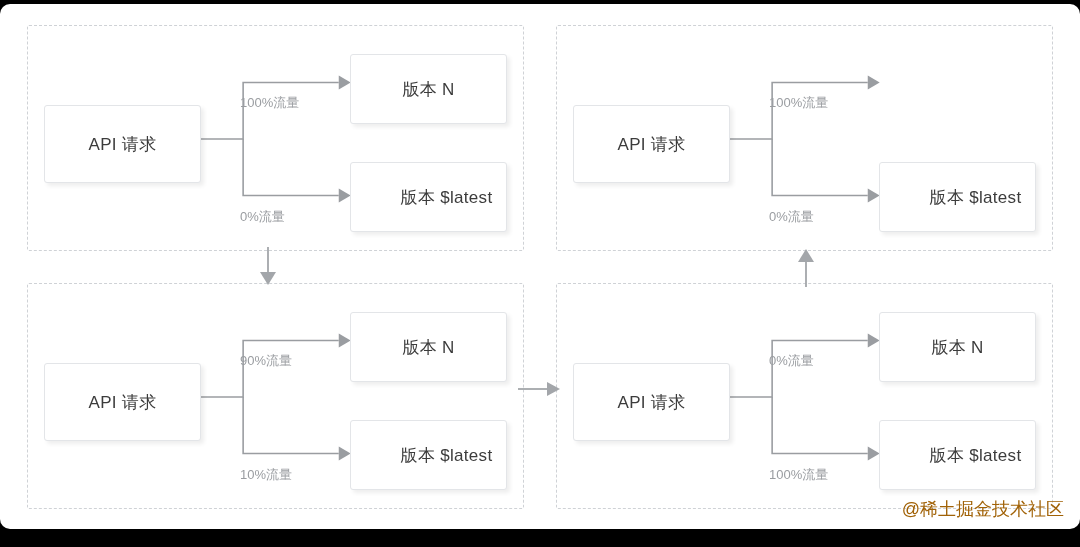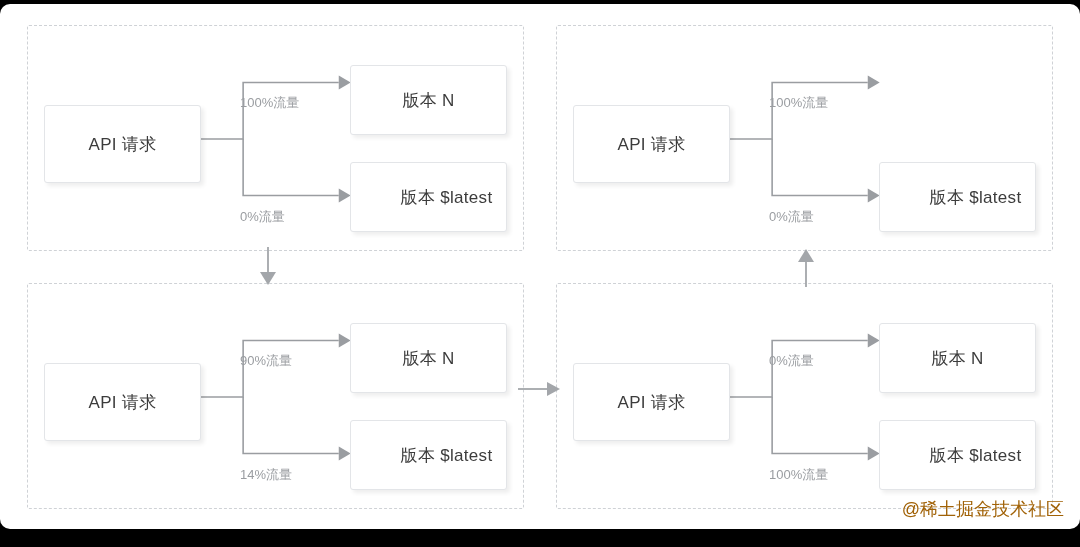--- a/index.html
+++ b/index.html
@@ -48,21 +48,21 @@
     box-shadow: 3px 3px 4px rgba(0,0,0,0.07);
     display: flex;
     align-items: center;
     justify-content: center;
     color: #3c3c3c;
     font-size: 17px;
     letter-spacing: 0.3px;
     white-space: nowrap;
   }
   .node.src  { left: 16px;  top: 79px; width: 157px; height: 78px; }
-  .node.tgt0 { left: 322px; top: 39px; width: 157px; height: 70px; }
+  .node.tgt0 { left: 322px; top: 28px; width: 157px; height: 70px; }
   .node.tgt1 { left: 322px; top: 136px; width: 157px; height: 70px; padding-left: 36px; }
 
   
   .wires {
     position: absolute;
     left: 0; top: 0;
     width: 100%; height: 100%;
     overflow: visible;
     pointer-events: none;
   }
@@ -132,21 +132,21 @@
 
   <div class="panel" id="panel-2">
     <svg class="wires" viewBox="0 0 497 226" preserveAspectRatio="none">
       <path d="M173 114 H216 V57 H312" fill="none" stroke="#9a9da1" stroke-width="1.6"></path>
       <path d="M216 114 V171 H312" fill="none" stroke="#9a9da1" stroke-width="1.6"></path>
       <polygon points="312,50 324,57 312,64" fill="#9a9da1"></polygon>
       <polygon points="312,164 324,171 312,178" fill="#9a9da1"></polygon>
     </svg>
     <div class="node src">API 请求</div>
     <div class="wlabel up">90%流量</div>
-    <div class="wlabel down">14%流量</div>
+    <div class="wlabel down">10%流量</div>
     <div class="node tgt0">版本 N</div>
     <div class="node tgt1">版本 $latest</div>
   </div>
 
   <div class="panel" id="panel-3">
     <svg class="wires" viewBox="0 0 497 226" preserveAspectRatio="none">
       <path d="M173 114 H216 V57 H312" fill="none" stroke="#9a9da1" stroke-width="1.6"></path>
       <path d="M216 114 V171 H312" fill="none" stroke="#9a9da1" stroke-width="1.6"></path>
       <polygon points="312,50 324,57 312,64" fill="#9a9da1"></polygon>
       <polygon points="312,164 324,171 312,178" fill="#9a9da1"></polygon>

